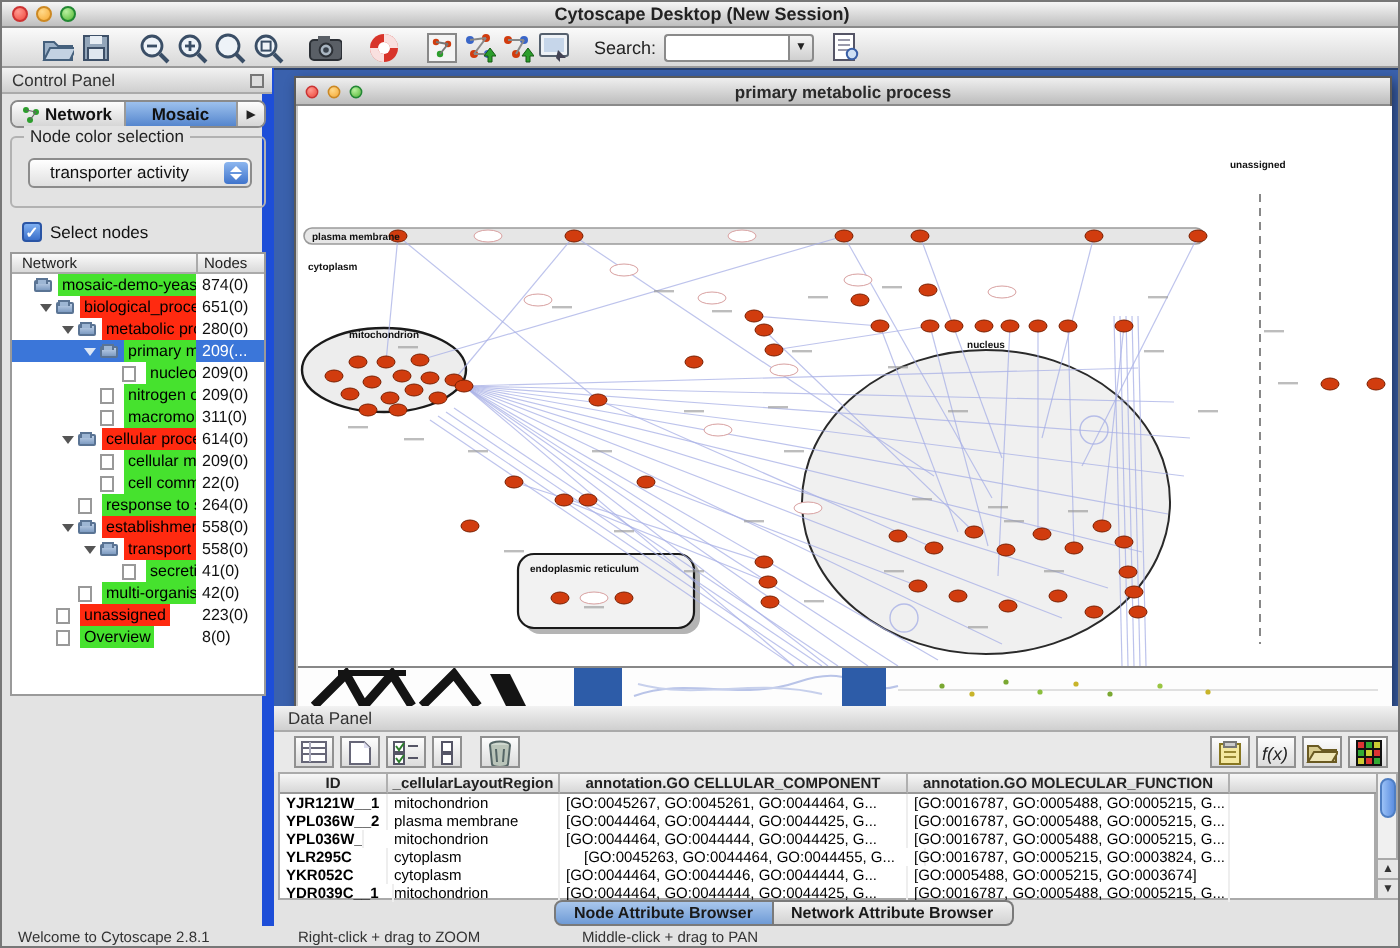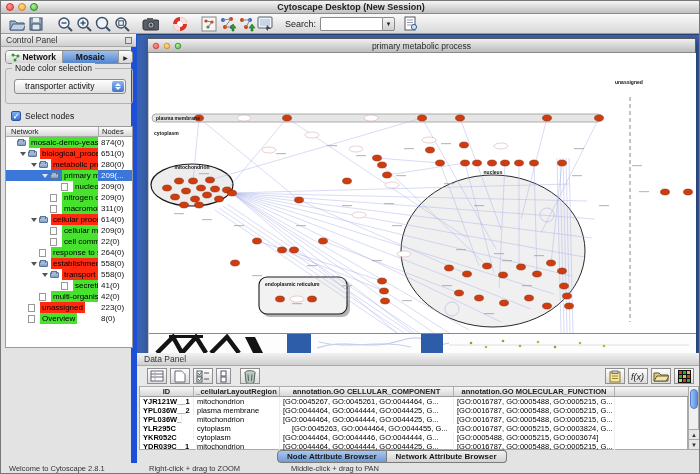--- a/index.html
+++ b/index.html
@@ -9,21 +9,21 @@
 
   
   .titlebar{left:0;top:0;width:700px;height:13px;background:linear-gradient(#f6f6f6,#bfbfbf);border-bottom:1px solid #8a8a8a;}
   .tl{width:8px;height:8px;border-radius:50%;top:2px;}
   .tl.r{background:radial-gradient(circle at 35% 30%,#ff9a90,#f0493c);border:1px solid #c33;}
   .tl.y{background:radial-gradient(circle at 35% 30%,#ffd98a,#f6a933);border:1px solid #c82;}
   .tl.g{background:radial-gradient(circle at 35% 30%,#b9f0a0,#53b833);border:1px solid #283;}
   .wtitle{left:0;right:0;top:0;height:13px;text-align:center;font-size:9px;font-weight:bold;color:#222;line-height:13px;}
 
   
-  .toolbar{left:0;top:13px;width:700px;height:20px;background:linear-gradient(#fafafa,#d8d8d8);border-bottom:1px solid #9a9a9a;display:flex;align-items:center;padding-left:6px;}
+  .toolbar{left:0;top:13px;width:700px;height:20px;background:linear-gradient(#fafafa,#d8d8d8);border-bottom:1px solid #9a9a9a;display:flex;align-items:center;padding-left:18px;}
   .tbtn{width:19px;height:18px;border:none;background:transparent;padding:1px;display:flex;align-items:center;justify-content:center;}
   .gap6{margin-left:6px;} .gap10{margin-left:10px;}
   .search-label{font-size:9px;color:#222;margin-left:10px;margin-right:4px;}
   .searchbox{display:flex;align-items:center;height:14px;}
   .searchbox input{width:62px;height:14px;border:1px solid #8a8a8a;border-right:none;font-size:9px;padding:0 3px;background:#fff;border-radius:2px 0 0 2px;}
   .combo-arrow{width:13px;height:14px;border:1px solid #8a8a8a;background:linear-gradient(#f4f4f4,#cfcfcf);font-size:6px;line-height:12px;text-align:center;color:#222;border-radius:0 2px 2px 0;padding:0;}
 
   
   .cpanel{left:0;top:33px;width:136px;height:429px;background:#e3e3e3;border-right:6px solid #1d4ed8;}
   .cp-header{left:0;top:0;width:135px;height:13px;background:linear-gradient(#f2f2f2,#cfcfcf);border-bottom:1px solid #aaa;font-size:8.5px;color:#333;line-height:13px;padding-left:5px;}
@@ -56,21 +56,21 @@
   .tlabel{position:absolute;top:0;padding:0 2px;color:#000;overflow:hidden;}
   .tlabel.green{background:#46e22e;} .tlabel.red{background:#ff2a10;}
   .tcount{position:absolute;left:95px;top:0;color:#111;}
   .trow.sel .tcount{color:#fff;}
 
   
   .desktop{left:136px;top:33px;width:564px;height:319px;background:#3a61ad;border-top:1px solid #27406f;}
   .netwin{left:10px;top:3px;width:549px;height:316px;border:1px solid #5a5a5a;background:#c9c9c9;box-shadow:2px 3px 6px rgba(0,0,0,.45);}
   .net-titlebar{left:0;top:0;width:547px;height:14px;background:linear-gradient(#efefef,#bdbdbd);border-bottom:1px solid #8a8a8a;}
   .net-titlebar .tl{transform:scale(.8);}
-  .net-title{left:0;right:0;top:0;height:14px;text-align:center;font-size:8.5px;font-weight:normal;color:#2a2a2a;line-height:14px;}
+  .net-title{left:0;right:0;top:0;height:14px;text-align:center;font-size:8.5px;font-weight:bold;color:#2a2a2a;line-height:14px;}
   svg.canvas{position:absolute;left:1px;top:14px;background:#fff;display:block;}
   svg text{font-family:"Liberation Sans",sans-serif;}
   .strip{position:absolute;left:1px;top:294px;width:547px;height:21px;background:#fff;border-top:1px solid #888;}
 
   
   .dpanel{left:136px;top:352px;width:564px;height:110px;background:#e3e3e3;}
   .dp-header{left:0;top:0;width:564px;height:13px;background:linear-gradient(#f2f2f2,#cfcfcf);border-bottom:1px solid #aaa;font-size:8.5px;color:#333;line-height:13px;padding-left:7px;}
   .dp-toolbar{left:0;top:13px;width:564px;height:20px;background:#e9e9e9;display:flex;align-items:center;padding-left:10px;}
   .dbtn{width:20px;height:16px;border:1px solid #909090;background:linear-gradient(#fdfdfd,#dcdcdc);margin-right:3px;display:flex;align-items:center;justify-content:center;padding:0;}
   .dp-right{position:absolute;right:4px;top:2px;display:flex;}

